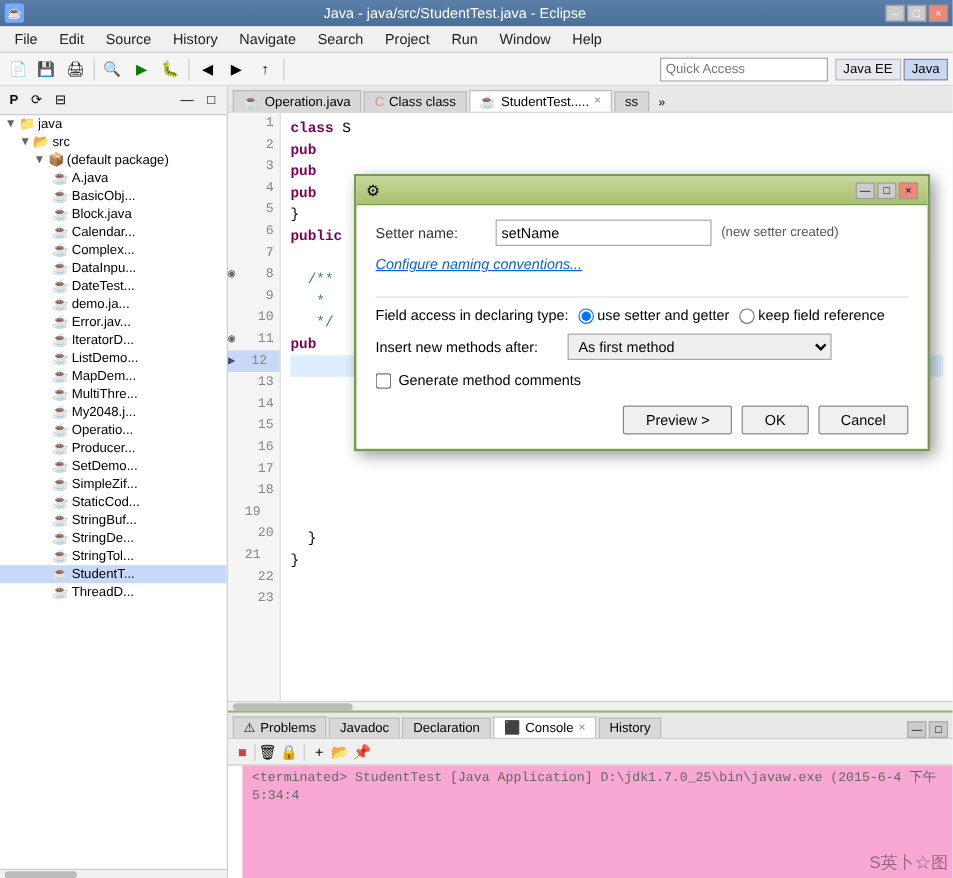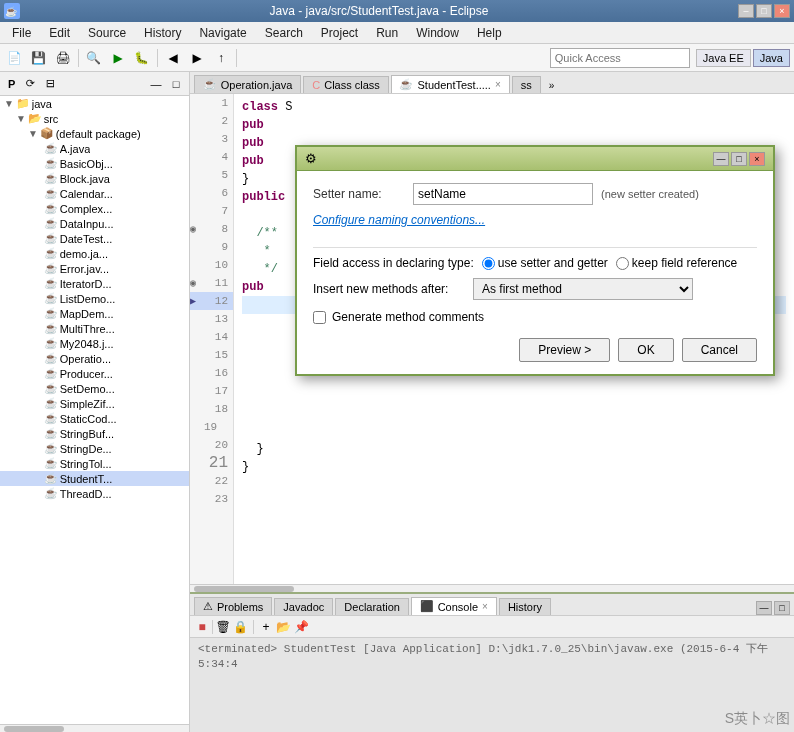--- a/index.html
+++ b/index.html
@@ -181,22 +181,23 @@
     .bottom-tab.active { background: #fff; }
     .bottom-tab-toolbar {
       display: flex; align-items: center; margin-left: auto; padding-right: 4px; gap: 2px;
     }
     .bottom-content {
       flex: 1;
       overflow: auto;
       font-family: 'Courier New', monospace;
       font-size: 11px;
       padding: 4px 8px;
-      background: #e5e5e5;
+      background: #f9a8d4;
       color: #333;
+      margin-left: 12px;
     }
     .console-line { line-height: 1.4; }
     .console-terminated { color: #666; }
 
     
     ::-webkit-scrollbar { width: 8px; height: 8px; }
     ::-webkit-scrollbar-track { background: #f0f0f0; }
     ::-webkit-scrollbar-thumb { background: #bbb; }
 
     
@@ -534,21 +535,21 @@
           <div style="display:flex; align-items:center; height:18px; padding-right:2px;">
             <span style="width:14px; font-size:10px;"></span>
             <span style="width:24px; text-align:right; font-size:11px; color:#888;">10</span>
           </div>
           <div style="display:flex; align-items:center; height:18px; padding-right:2px;">
             <span style="width:14px; font-size:10px; color:#666;">◉</span>
             <span style="width:24px; text-align:right; font-size:11px; color:#888;">11</span>
           </div>
           <div style="display:flex; align-items:center; height:18px; padding-right:2px; background:#c8d8f8;">
             <span style="width:14px; font-size:10px; color:#448;">▶</span>
-            <span style="width:24px; text-align:right; font-size:11px; color:#888;">12</span>
+            <span style="width:24px; text-align:center; font-size:11px; color:#888;">12</span>
           </div>
           <div style="display:flex; align-items:center; height:18px; padding-right:2px;">
             <span style="width:14px;"></span>
             <span style="width:24px; text-align:right; font-size:11px; color:#888;">13</span>
           </div>
           <div style="display:flex; align-items:center; height:18px; padding-right:2px;">
             <span style="width:14px;"></span>
             <span style="width:24px; text-align:right; font-size:11px; color:#888;">14</span>
           </div>
           <div style="display:flex; align-items:center; height:18px; padding-right:2px;">
@@ -570,21 +571,21 @@
           <div style="display:flex; align-items:center; height:18px; padding-right:2px;">
             <span style="width:14px;"></span>
             <span style="width:24px; font-size:11px; color:#888;">19</span>
           </div>
           <div style="display:flex; align-items:center; height:18px; padding-right:2px;">
             <span style="width:14px;"></span>
             <span style="width:24px; text-align:right; font-size:11px; color:#888;">20</span>
           </div>
           <div style="display:flex; align-items:center; height:18px; padding-right:2px;">
             <span style="width:14px;"></span>
-            <span style="width:24px; text-align:right; font-size:16px; color:#888;">21</span>
+            <span style="width:24px; font-size:11px; color:#888;">21</span>
           </div>
           <div style="display:flex; align-items:center; height:18px; padding-right:2px;">
             <span style="width:14px;"></span>
             <span style="width:24px; text-align:right; font-size:11px; color:#888;">22</span>
           </div>
           <div style="display:flex; align-items:center; height:18px; padding-right:2px;">
             <span style="width:14px;"></span>
             <span style="width:24px; text-align:right; font-size:11px; color:#888;">23</span>
           </div>
         </div>

